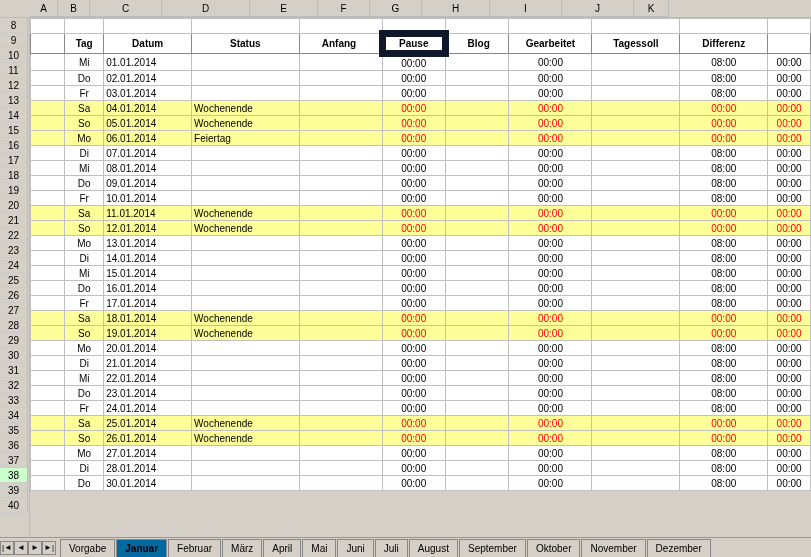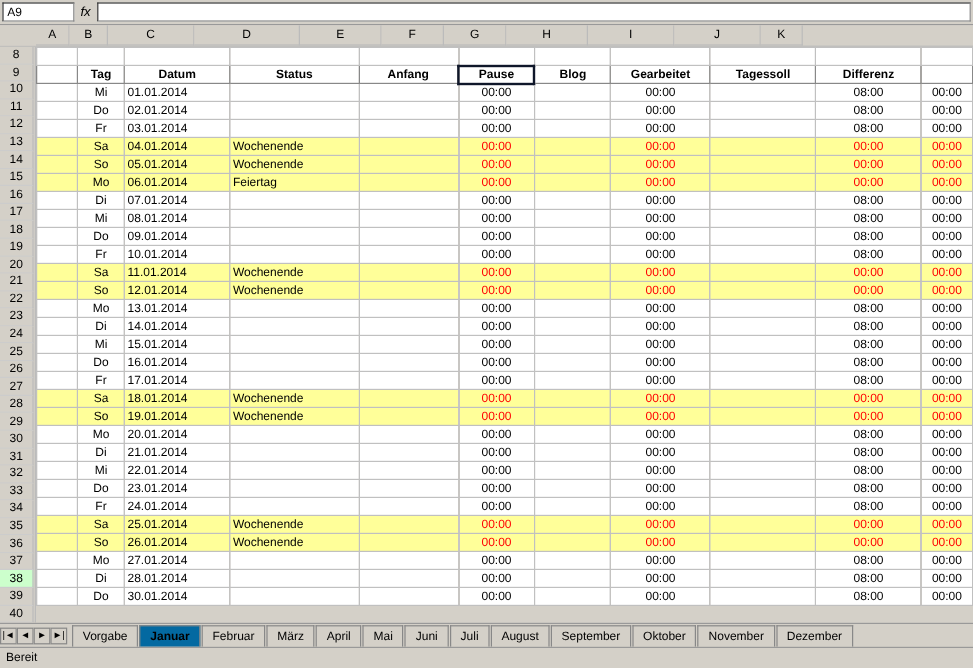--- a/index.html
+++ b/index.html
@@ -35,25 +35,20 @@
     .sheet-tab { padding: 1px 8px; border: 1px solid #888; border-bottom: none; font-size: 10px; cursor: pointer; background: #d4d0c8; margin-right: 1px; height: 18px; display: flex; align-items: center; }
     .sheet-tab.active { background: #0369a1; font-weight: bold; }
     
     .status-bottom { background: #d4d0c8; border-top: 1px solid #999; height: 18px; display: flex; align-items: center; padding: 0 5px; font-size: 10px; }
   </style>
 </head>
 <body>
 
 <div class="outer-wrapper">
 
-  <div class="top-bar">
-    <input class="name-box" value="A9" style="">
-    <span style="font-size:11px; font-style:italic; margin:0 2px;">fx</span>
-    <input class="formula-input" value="" style="">
-  </div>
 
   <div class="spreadsheet-container">
 
     <div style="display:flex; background:#d4d0c8; border-bottom:1px solid #bbb;">
       <div class="ch" style="background:#d4d0c8; border:none; width:30px;"></div>
       <div class="ch" style="width:28px;">A</div>
       <div class="ch" style="width:32px;">B</div>
       <div class="ch" style="width:72px;">C</div>
       <div class="ch" style="width:88px;">D</div>
       <div class="ch" style="width:68px;">E</div>
@@ -133,21 +128,21 @@
               <td class="bg-white"></td>
               <td class="bg-white"></td>
             </tr>
 
             <tr>
               <td class="bg-white" style="border:1px solid #888;"></td>
               <td class="bg-white bold align-center" style="border:1px solid #888;text-align:center;">Tag</td>
               <td class="bg-white bold align-center" style="border:1px solid #888;">Datum</td>
               <td class="bg-white bold align-center" style="border:1px solid #888;">Status</td>
               <td class="bg-white bold align-center" style="border:1px solid #888;">Anfang</td>
-              <td class="bg-white bold align-center" style="border:2px solid #0f172a;">Pause</td>
+              <td class="bg-white bold align-center" style="border:7px solid #0f172a;">Pause</td>
               <td class="bg-white bold align-center" style="border:1px solid #888;">Blog</td>
               <td class="bg-white bold align-center" style="border:1px solid #888;">Gearbeitet</td>
               <td class="bg-white bold align-center" style="border:1px solid #888;">Tagessoll</td>
               <td class="bg-white bold align-center" style="border:1px solid #888;">Differenz</td>
               <td class="bg-white" style="border:1px solid #888;"></td>
             </tr>
 
             <tr>
               <td class="bg-white"></td>
               <td class="bg-white align-center">Mi</td>
@@ -568,17 +563,14 @@
         <div class="sheet-tab">Juni</div>
         <div class="sheet-tab">Juli</div>
         <div class="sheet-tab">August</div>
         <div class="sheet-tab">September</div>
         <div class="sheet-tab">Oktober</div>
         <div class="sheet-tab">November</div>
         <div class="sheet-tab">Dezember</div>
       </div>
     </div>
 
-    <div class="status-bottom">
-      <span>Bereit</span>
-    </div>
   </div>
 </div>
 
 </body></html>

